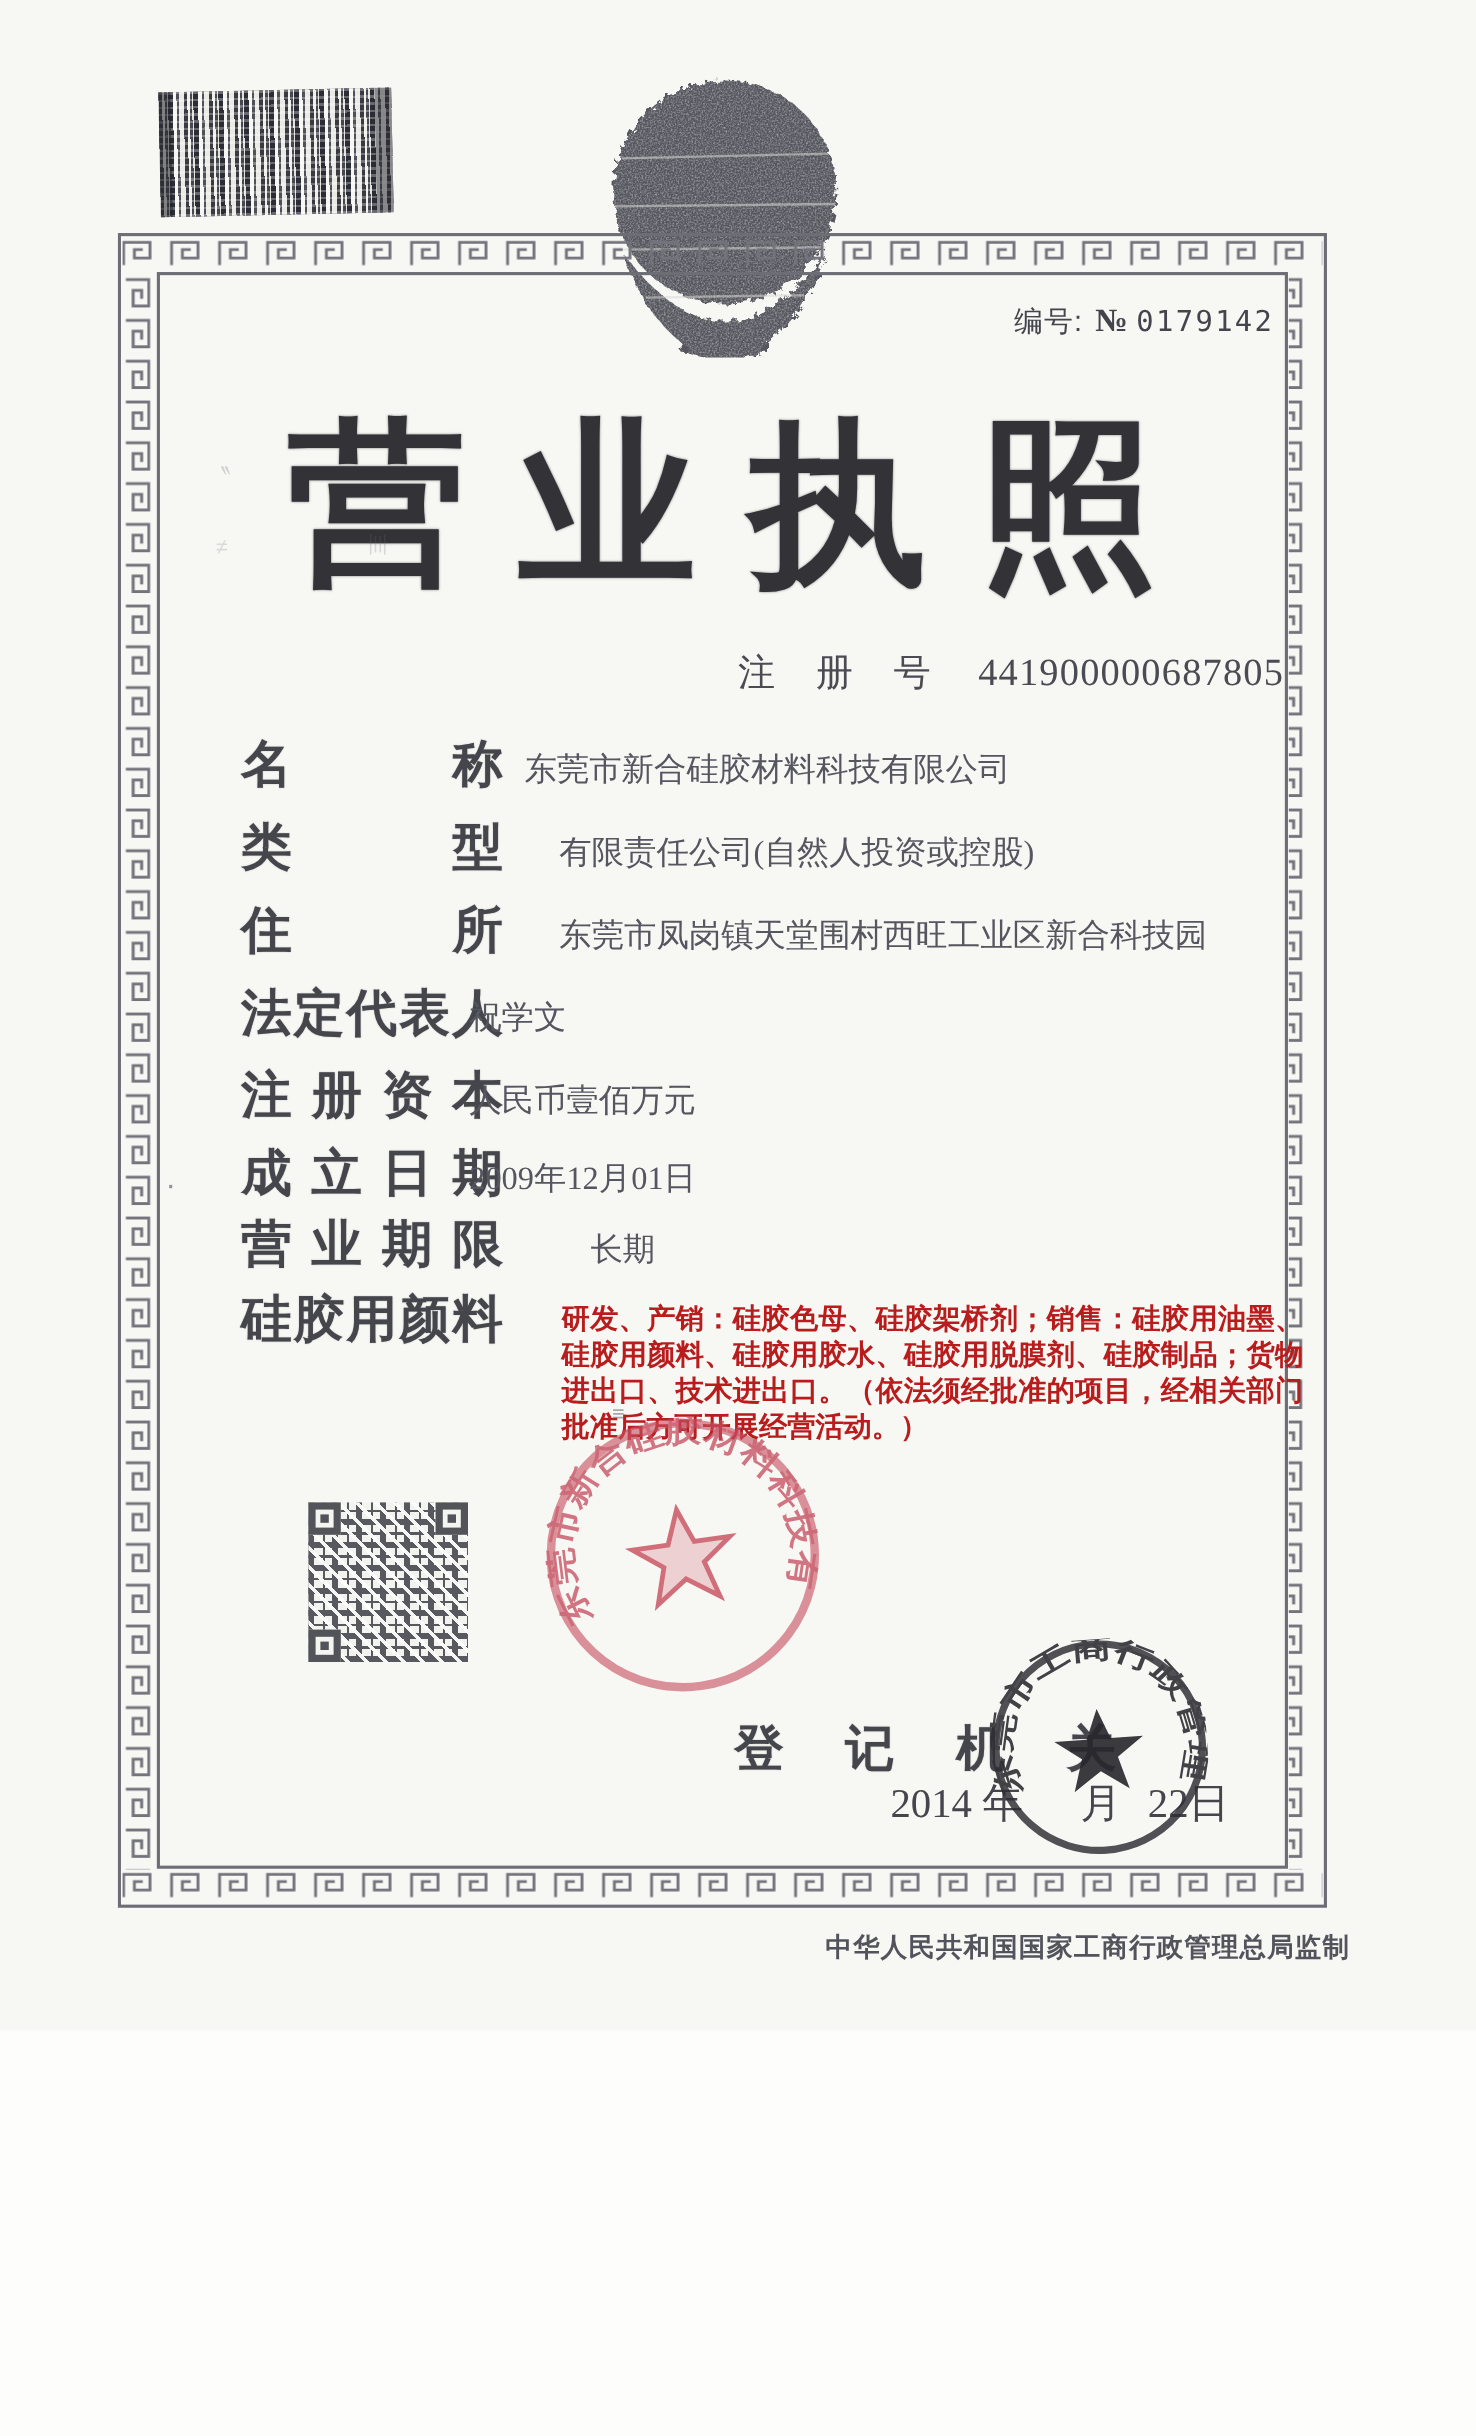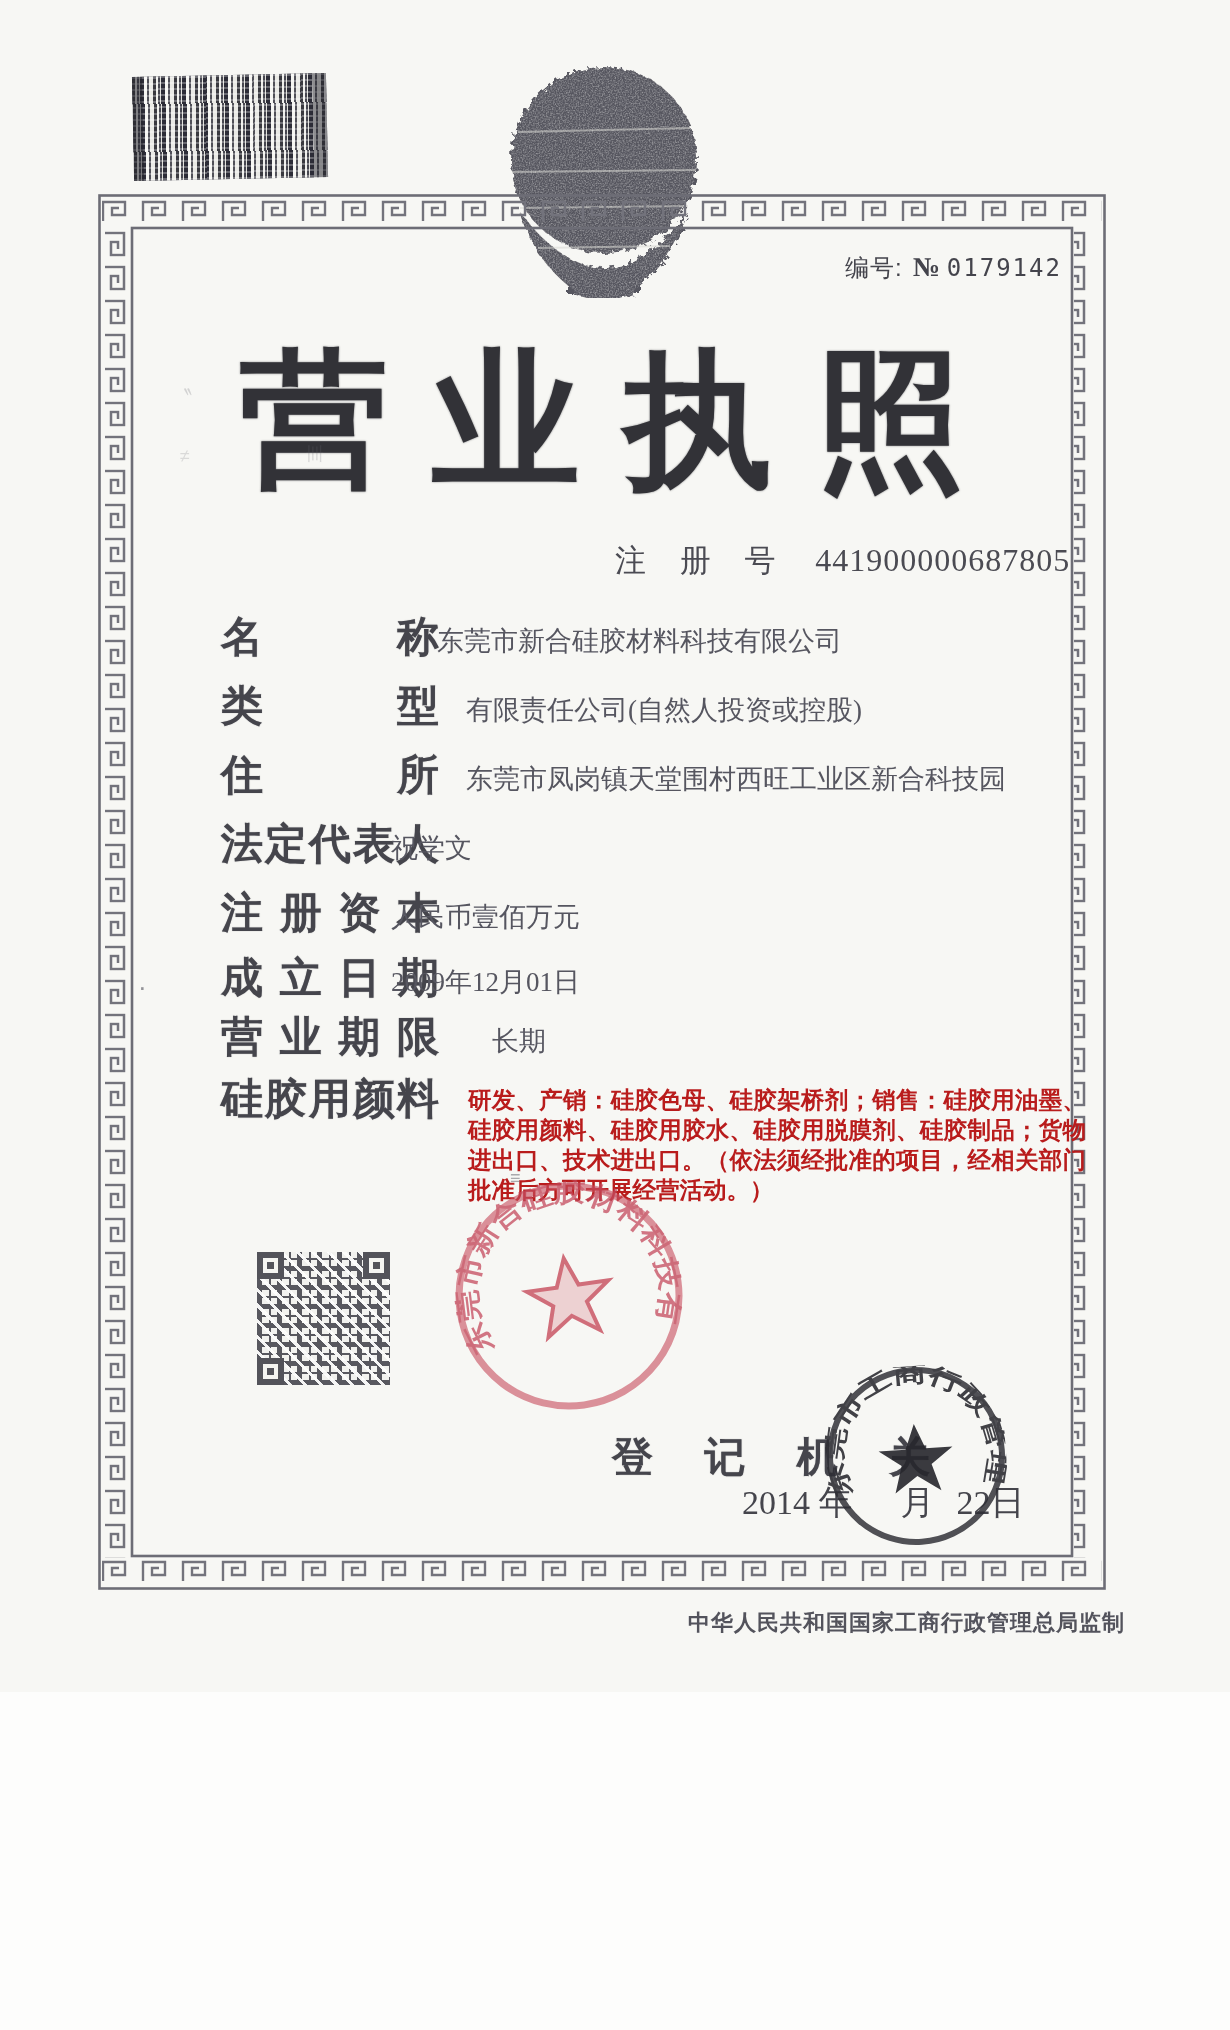--- a/index.html
+++ b/index.html
@@ -34,21 +34,21 @@
     font-family:"DejaVu Sans","Liberation Sans",sans-serif;}
 
   
   .regno{left:615px;top:528px;color:#4b4b53;font-size:31px;margin-top:12px;}
   .regno .lab{letter-spacing:13px;font-family:"Liberation Serif",serif;}
   .regno .val{font-family:"Liberation Serif",serif;letter-spacing:1px;padding-left:18px;font-size:32px;}
 
   
   .flabel{position:absolute;left:201px;width:218px;color:#45454c;font-size:42px;font-weight:bold;
     text-align:justify;text-align-last:justify;text-justify:inter-character;line-height:1;
-    font-family:"DejaVu Sans","Liberation Sans",sans-serif;text-shadow:0 0 1px rgba(60,60,65,.5);margin-left:20px;}
+    font-family:"DejaVu Sans","Liberation Sans",sans-serif;text-shadow:0 0 1px rgba(60,60,65,.5);}
   .fvalue{position:absolute;color:#565660;font-size:27px;line-height:1.15;white-space:nowrap;
     font-family:"Liberation Serif","DejaVu Serif",serif;}
   .scope{left:468px;top:1085px;width:618px;font-size:23.5px;line-height:30px;white-space:normal;
     color:#b91c1c;text-align:justify;font-weight:bold;}
 
   
   .qr{left:257px;top:1252px;width:133px;height:133px;opacity:.88;
     background:
       repeating-linear-gradient(45deg, rgba(255,255,255,.95) 0 3px, rgba(255,255,255,0) 3px 11px),
       repeating-linear-gradient(0deg, #43434b 0 5px, transparent 5px 11px, #43434b 11px 13px, transparent 13px 19px),

